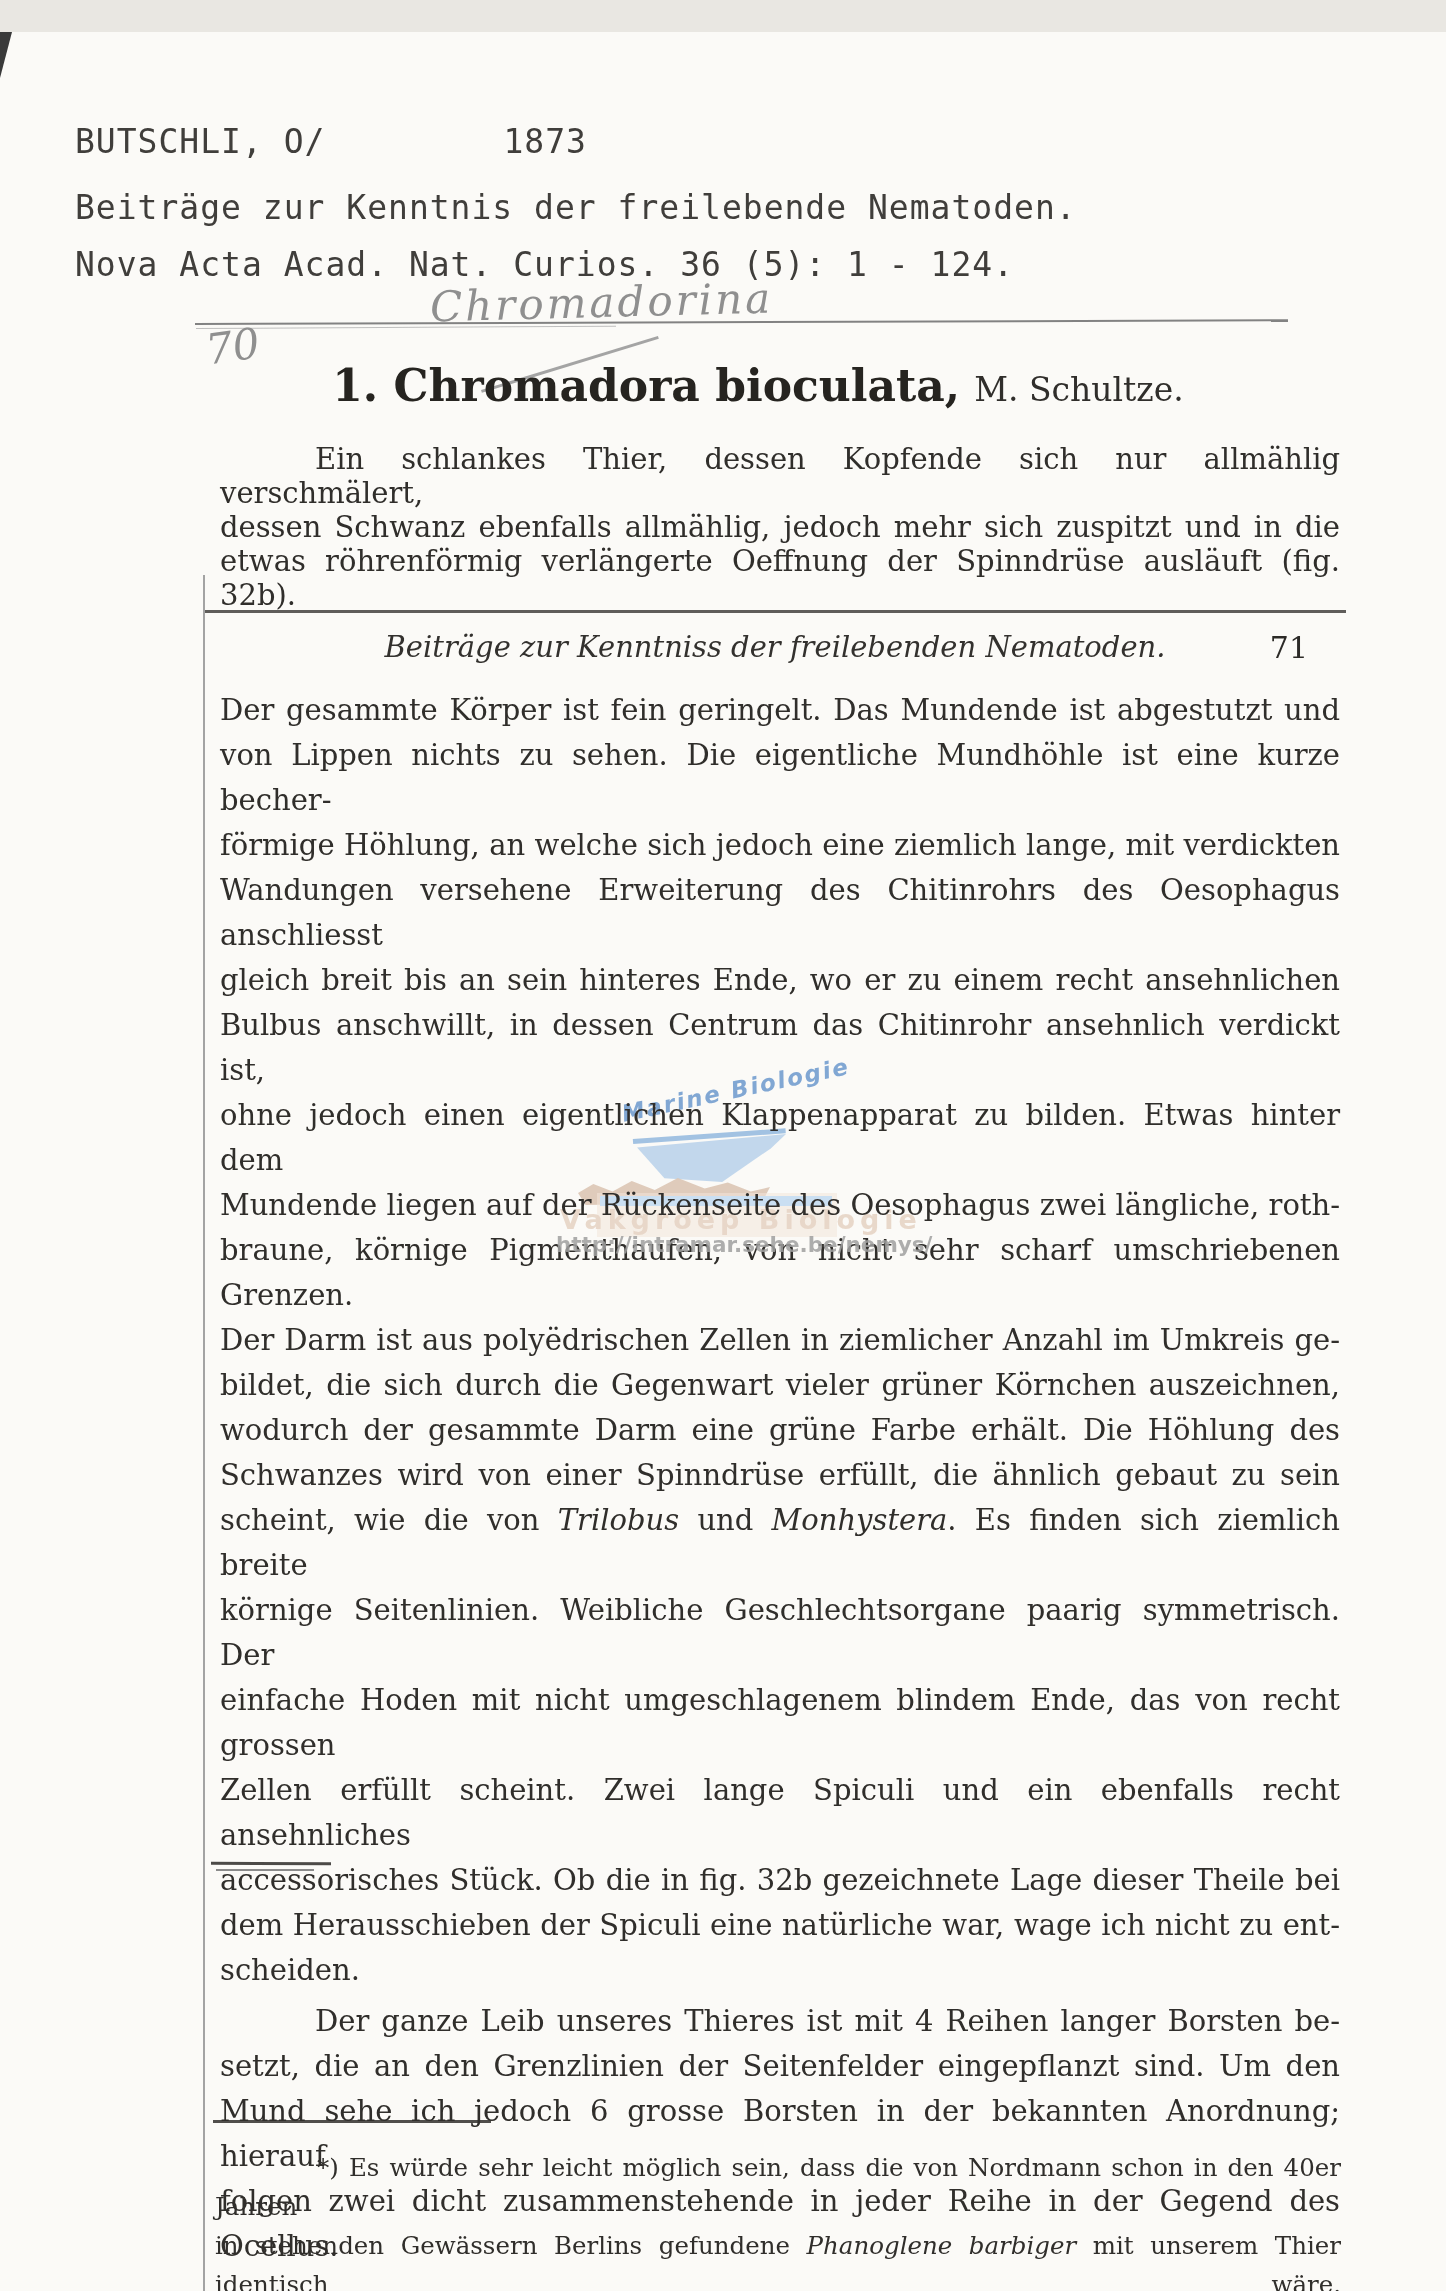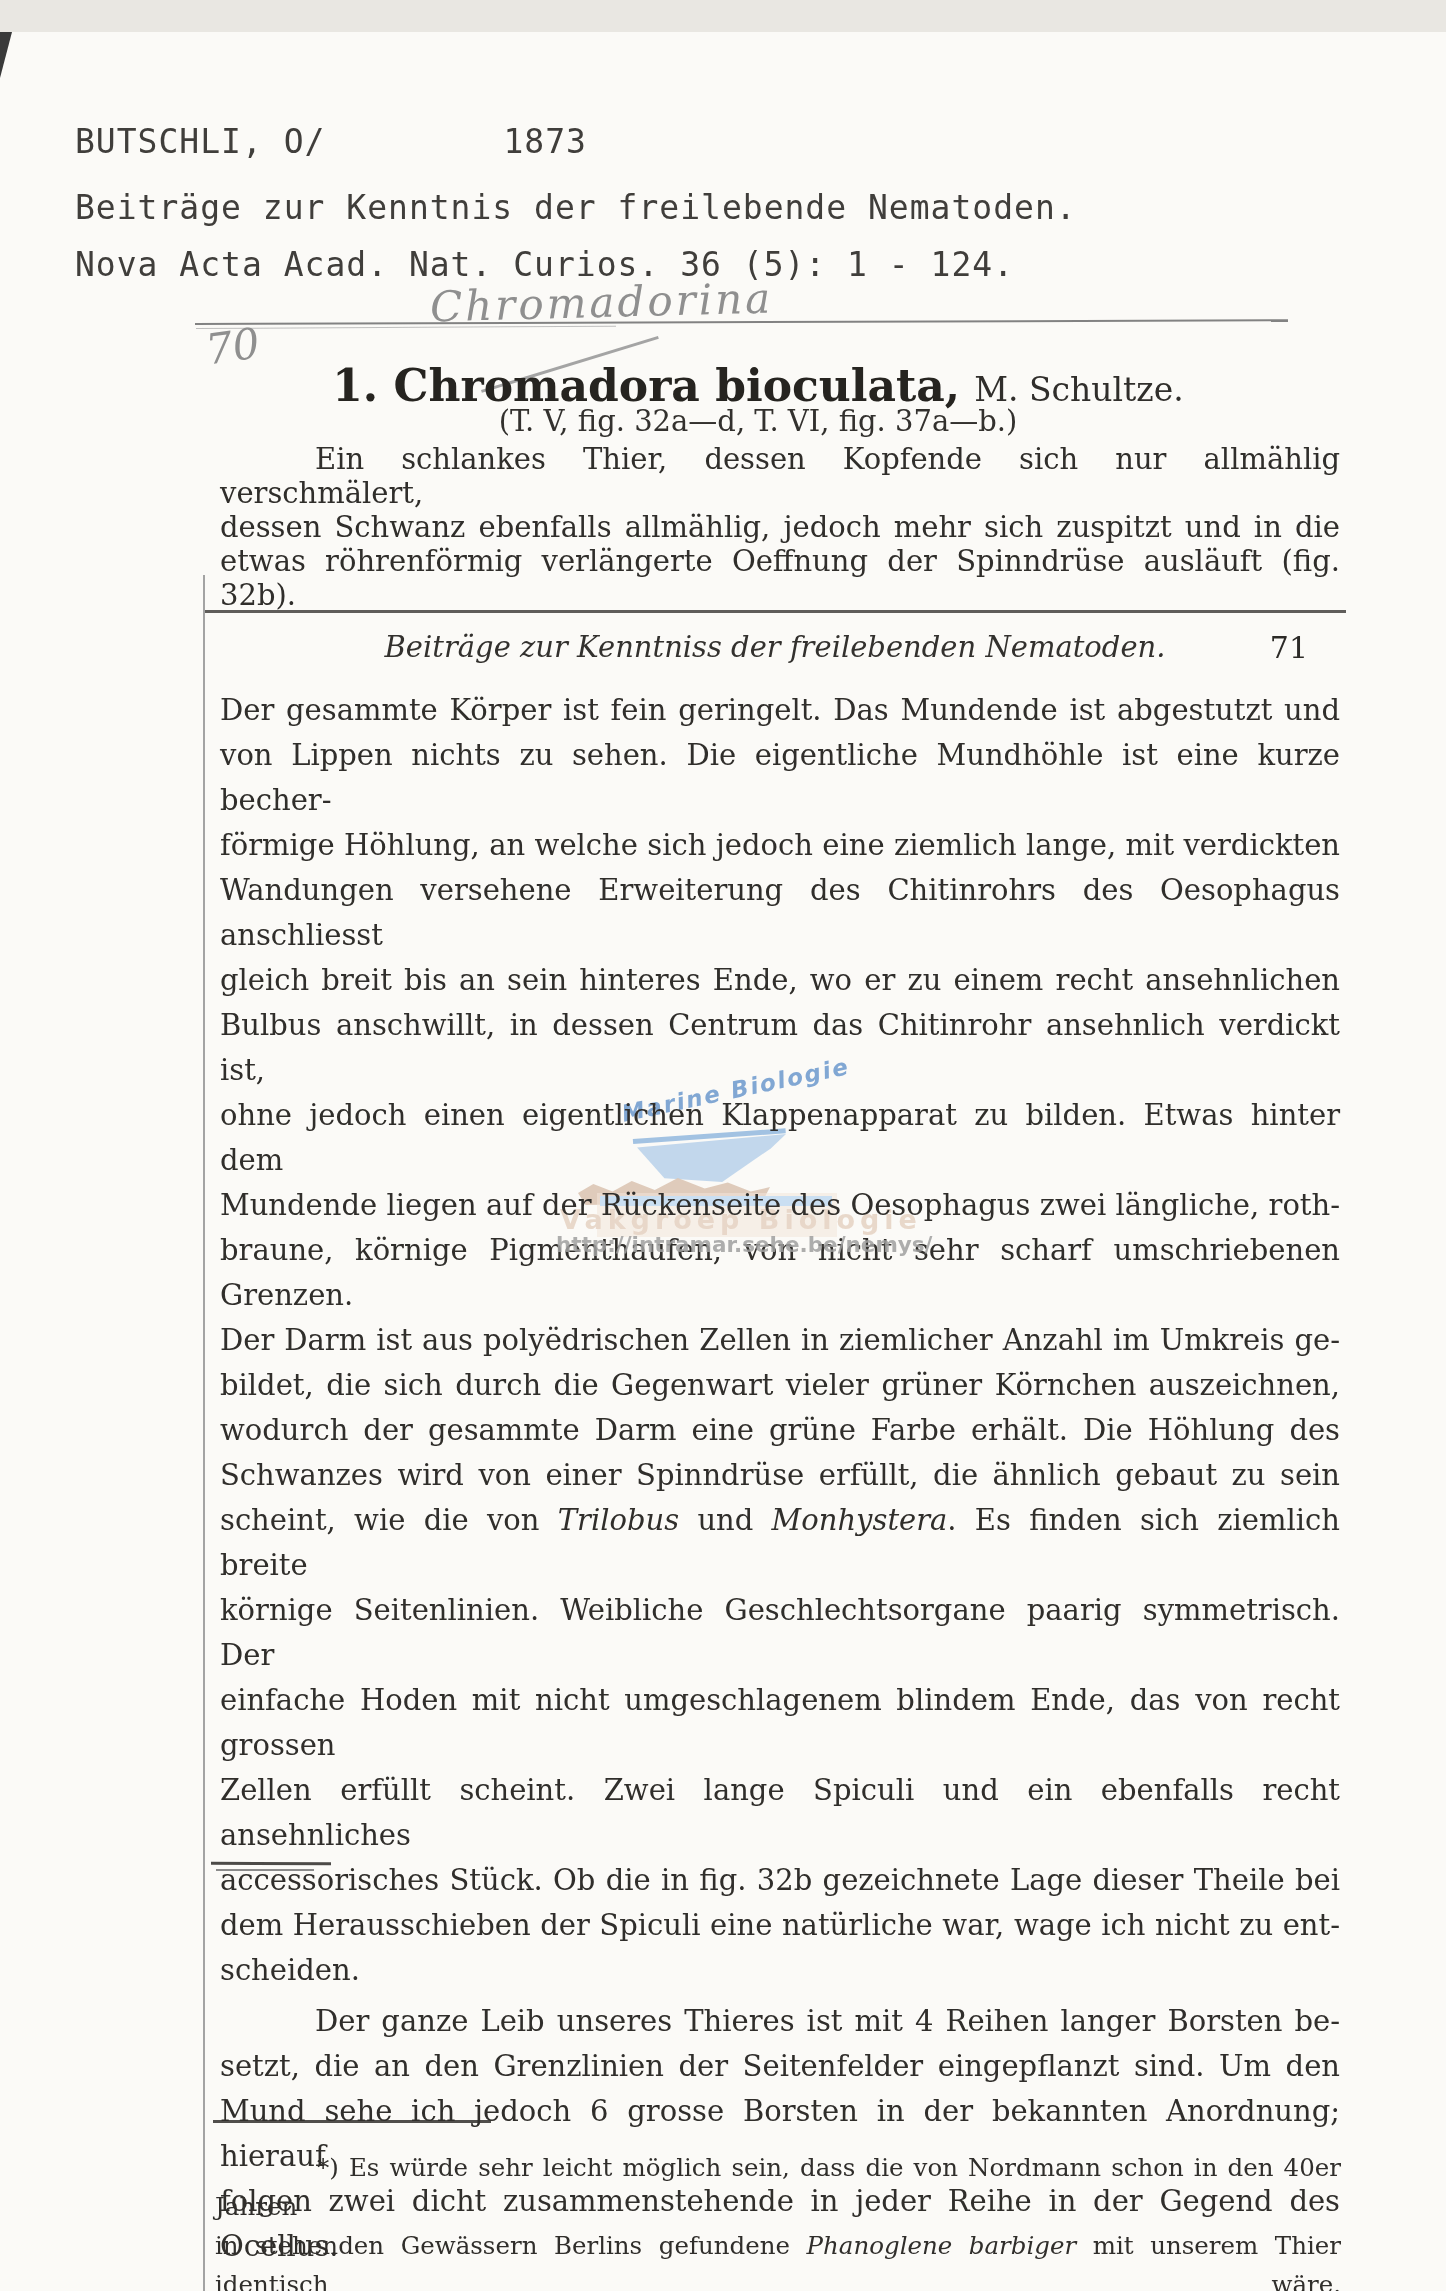--- a/index.html
+++ b/index.html
@@ -90,21 +90,20 @@
 
   <div class="hand hand-taxon">Chromadorina</div>
   <div class="pencil-line-long"></div>
   <div class="pencil-line-faint"></div>
   <div class="hand hand-folio">70</div>
 
   <div class="title-row">
     <span class="title-main">1. Chromadora bioculata,</span><span class="title-author">M. Schultze.</span>
   </div>
   <div class="strike"></div>
-  <div class="figref">(T. V, fig. 32a—d, T. VI, fig. 37a—b.)</div>
 
   <div id="intro" class="textblock">
       <div class="bline indent"><span>Ein schlankes Thier, dessen Kopfende sich nur allmählig verschmälert,</span></div>
       <div class="bline"><span>dessen Schwanz ebenfalls allmählig, jedoch mehr sich zuspitzt und in die</span></div>
       <div class="bline"><span>etwas röhrenförmig verlängerte Oeffnung der Spinndrüse ausläuft (fig. 32b).</span></div>
     </div>
 
   <div class="page-rule"></div>
   <div class="v-border"></div>
   <div class="run-head">

